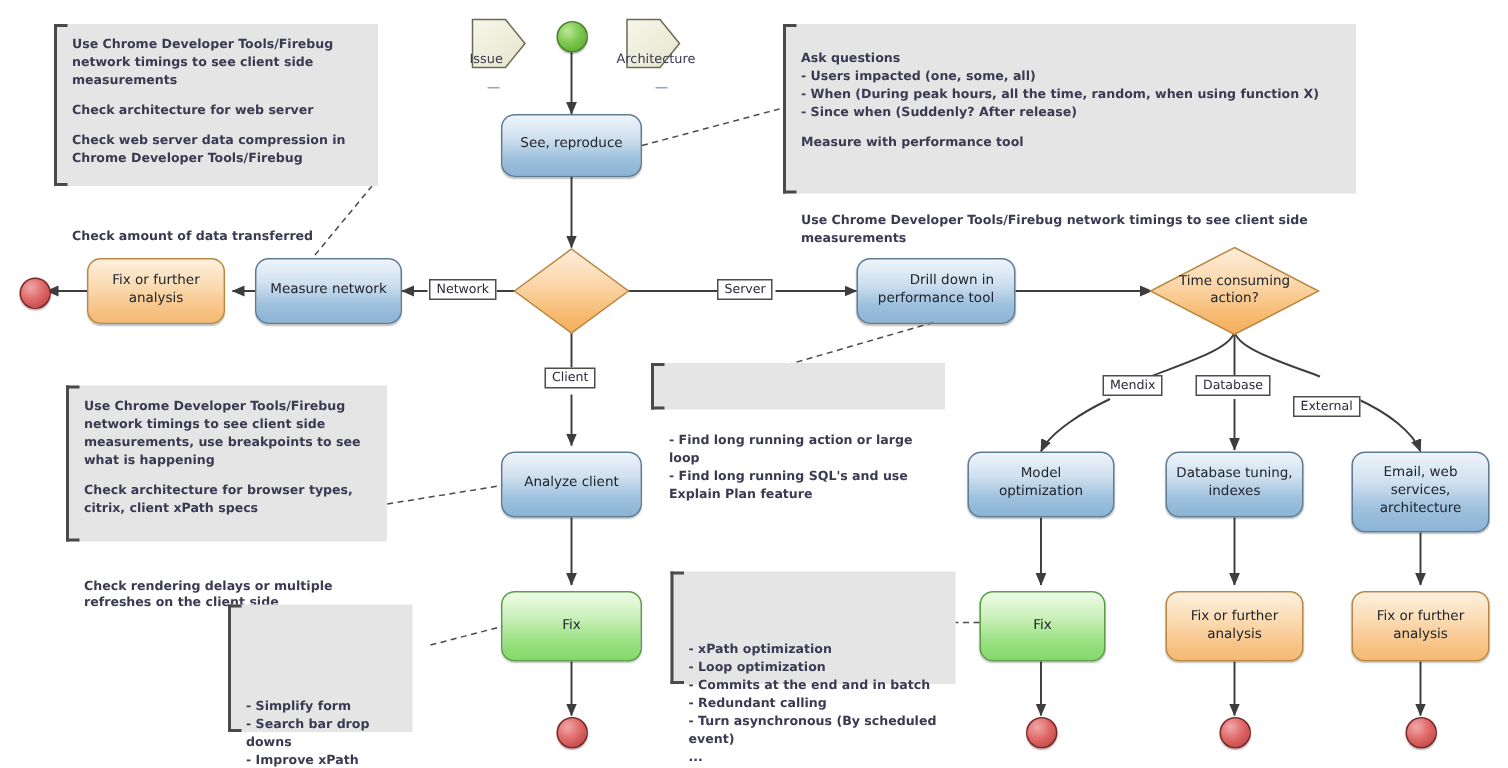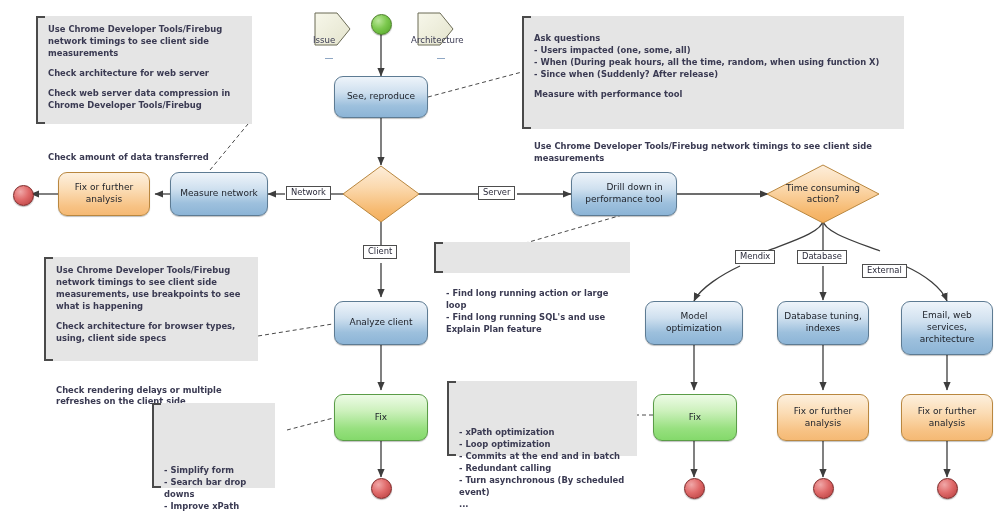--- a/index.html
+++ b/index.html
@@ -329,21 +329,21 @@
   </div>
 
   <div class="note" style="left:434px;top:242px;width:196px;height:31px;padding-top:6px;">
     <p class="tight" style="white-space:pre-line;">- Find long running action or large loop
 - Find long running SQL's and use Explain Plan feature</p>
     <span class="capbot"></span>
   </div>
 
   <div class="note" style="left:44px;top:257px;width:214px;height:104px;">
     <p>Use Chrome Developer Tools/Firebug network timings to see client side measurements, use breakpoints to see what is happening</p>
-    <p>Check architecture for browser types, using, client side specs</p>
+    <p>Check architecture for browser types, citrix, client xPath specs</p>
     <p>Check rendering delays or multiple refreshes on the client side</p>
     <span class="capbot"></span>
   </div>
 
   <div class="note" style="left:152px;top:403px;width:123px;height:85px;padding-top:22px;">
     <p class="tight" style="white-space:pre-line;">- Simplify form
 - Search bar drop downs
 - Improve xPath
 - Chunk data
 ...</p>

